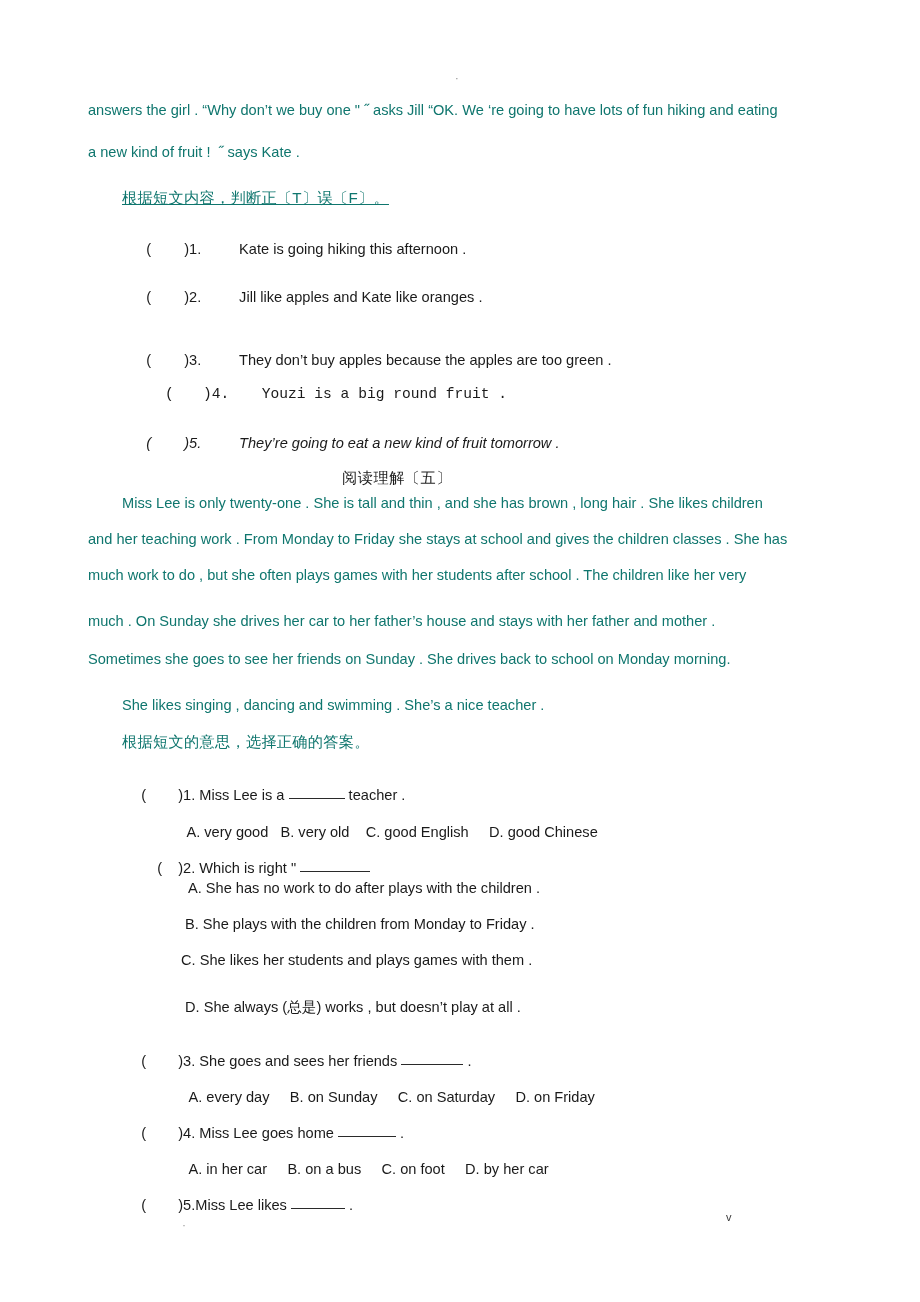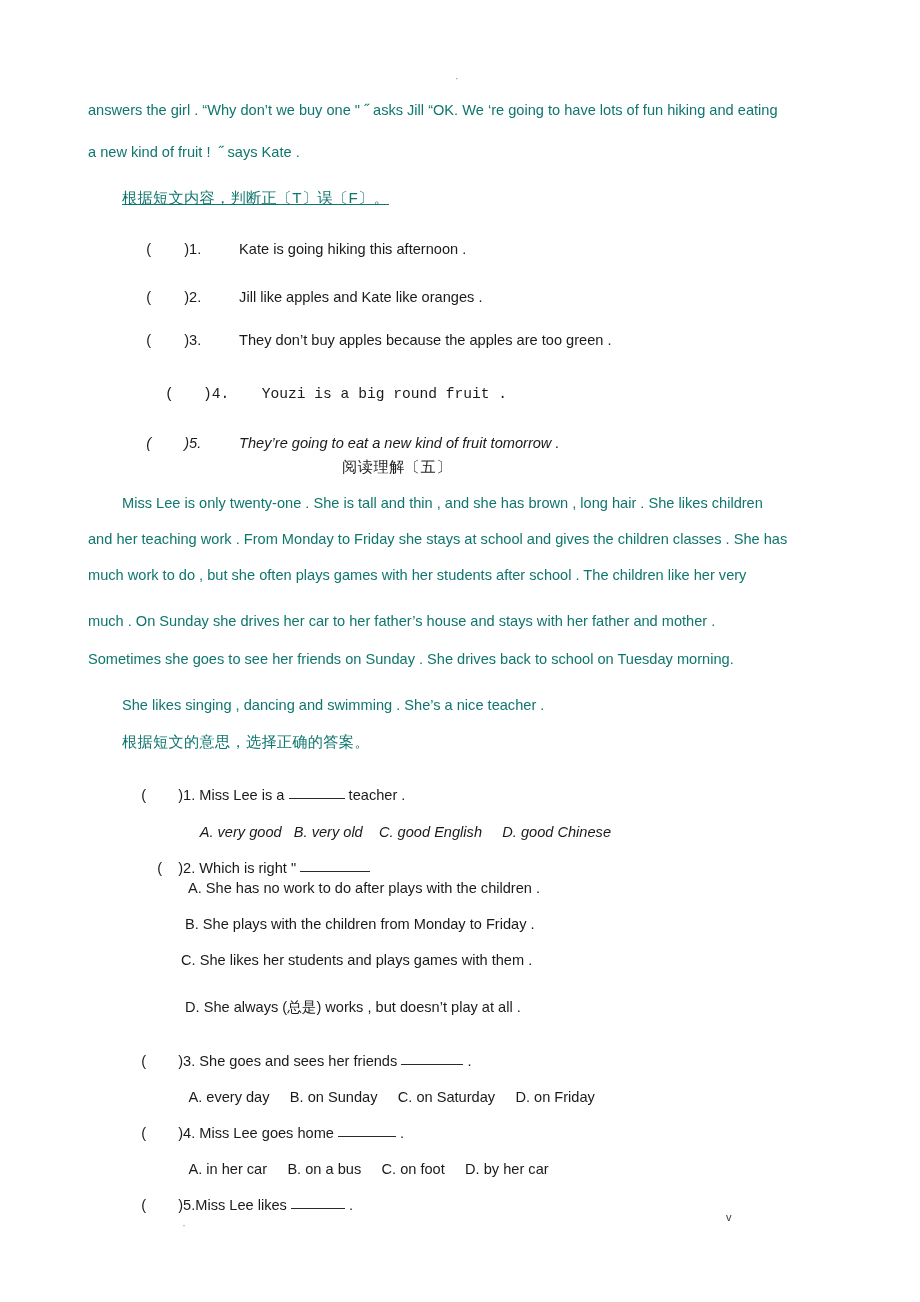--- a/index.html
+++ b/index.html
@@ -54,20 +54,21 @@
   .para-indent { left: 122px; }
   .cn { font-size: 15.2px; letter-spacing: 0.3px; }
   .heading {
     position: absolute;
     width: 794px;
     left: 0;
     text-align: center;
     font-size: 15.2px;
     letter-spacing: 0.5px;
     color: #1c1c1c;
+    margin-top: 11px;
   }
   
   .tf-row {
     position: absolute;
     left: 130px;
     font-size: 14.6px;
     white-space: pre;
   }
   .tf-row .paren-open { display: inline-block; width: 38px; }
   .tf-row .num { display: inline-block; width: 50px; }
@@ -106,46 +107,46 @@
   <div class="line body-line" style="top:143px;">a new kind of fruit !  ˝ says Kate .</div>
 
   <div class="line para-indent cn" style="top:188px;text-decoration:underline;">根据短文内容，判断正〔T〕误〔F〕。</div>
 
   <div class="tf-row" style="top:225px;">
     <span class="paren-open">(</span><span>)</span><span class="num">1.</span><span>Kate is going hiking this afternoon .</span>
   </div>
   <div class="tf-row" style="top:273px;">
     <span class="paren-open">(</span><span>)</span><span class="num">2.</span><span>Jill like apples and Kate like oranges .</span>
   </div>
-  <div class="tf-row" style="top:316px;">
+  <div class="tf-row" style="top:336px;">
     <span class="paren-open">(</span><span>)</span><span class="num">3.</span><span>They don’t buy apples because the apples are too green .</span>
   </div>
   <div class="tf-row" style="top:370px;font-family:Liberation Mono, monospace;">
     <span class="paren-open">(</span><span>)</span><span class="num">4.</span><span>Youzi is a big round fruit .</span>
   </div>
   <div class="tf-row" style="top:419px;font-style:italic;">
     <span class="paren-open">(</span><span>)</span><span class="num">5.</span><span>They’re going to eat a new kind of fruit tomorrow .</span>
   </div>
 
   <div class="heading" style="top:457px;">阅读理解〔五〕</div>
 
   <div class="line para-indent" style="top:494px;">Miss Lee is only twenty-one . She is tall and thin , and she has brown , long hair . She likes children</div>
   <div class="line body-line" style="top:530px;">and her teaching work . From Monday to Friday she stays at school and gives the children classes . She has</div>
   <div class="line body-line" style="top:566px;">much work to do , but she often plays games with her students after school . The children like her very</div>
   <div class="line body-line" style="top:612px;">much . On Sunday she drives her car to her father’s house and stays with her father and mother .</div>
-  <div class="line body-line" style="top:650px;">Sometimes she goes to see her friends on Sunday . She drives back to school on Tuesday morning.</div>
+  <div class="line body-line" style="top:650px;">Sometimes she goes to see her friends on Sunday . She drives back to school on Monday morning.</div>
 
   <div class="line para-indent" style="top:696px;">She likes singing , dancing and swimming . She’s a nice teacher .</div>
 
   <div class="line para-indent cn" style="top:732px;">根据短文的意思，选择正确的答案。</div>
 
   <div class="mc-row" style="top:771px;">
     <span class="paren-open">(</span><span>)</span><span>1. Miss Lee is a </span><span class="blank w1"></span><span> teacher .</span>
   </div>
-  <div class="opt-row" style="top:808px; left:184px;font-style:italic;">
+  <div class="opt-row" style="top:808px; left:171px;">
     <span>A. very good</span><span>   </span><span>B. very old</span><span>    </span><span>C. good English</span><span>     </span><span>D. good Chinese</span>
   </div>
 
   <div class="mc-row" style="top:844px;text-align:center;">
     <span class="paren-open">(</span><span>)</span><span>2. Which is right " </span><span class="blank w3"></span>
   </div>
   <div class="opt-row" style="top:880px; left:188px;">A. She has no work to do after plays with the children .</div>
   <div class="opt-row" style="top:916px; left:185px;">B. She plays with the children from Monday to Friday .</div>
   <div class="opt-row" style="top:952px; left:181px;">C. She likes her students and plays games with them .</div>
   <div class="opt-row" style="top:998px; left:185px;">D. She always (总是) works , but doesn’t play at all .</div>

